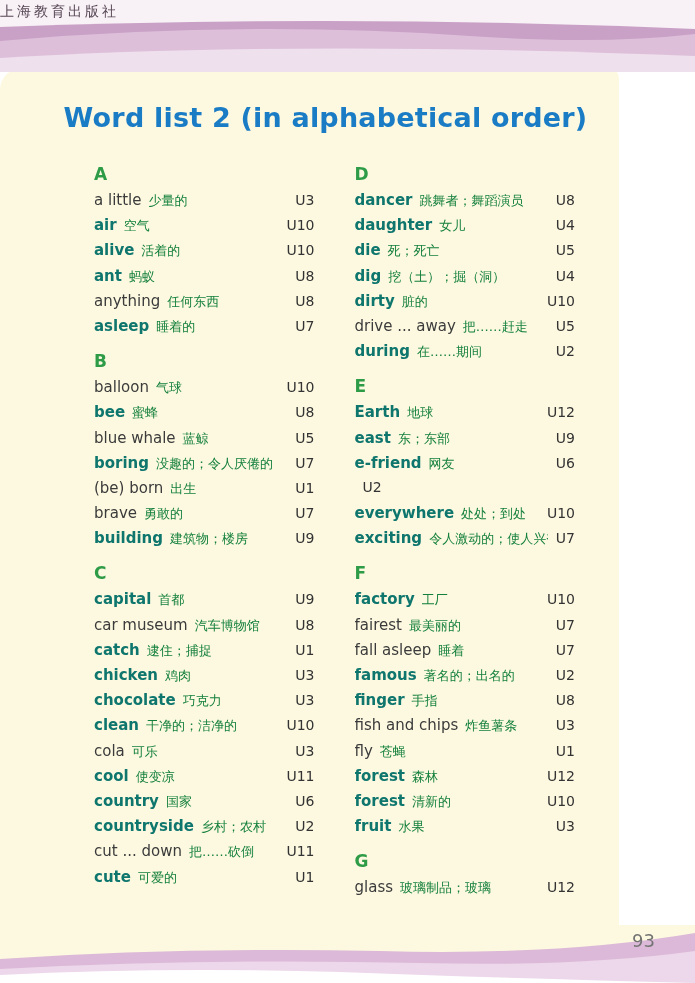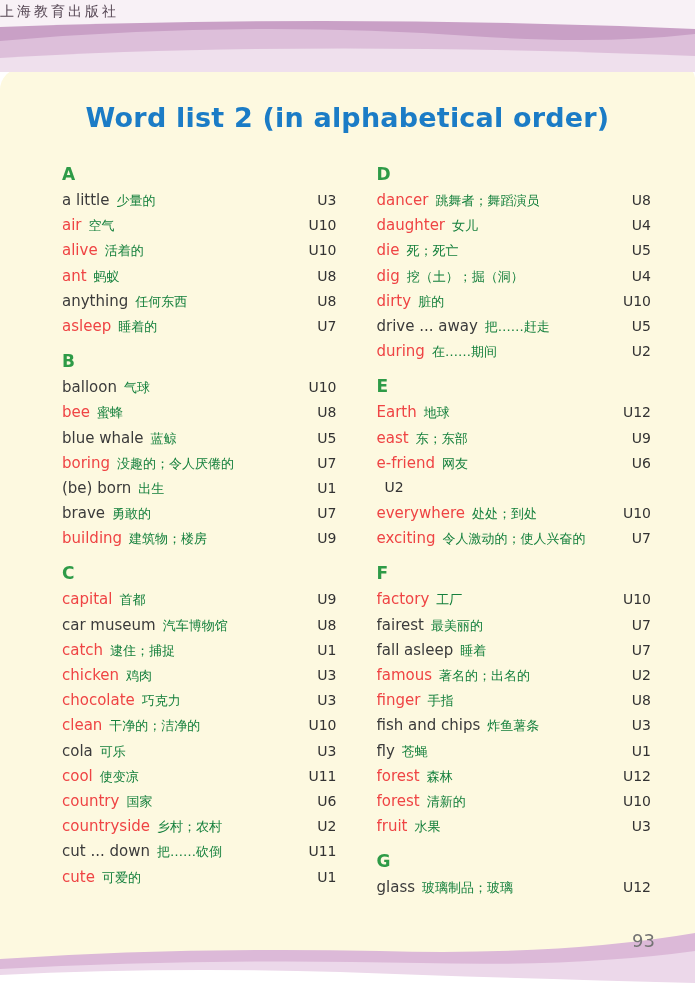--- a/index.html
+++ b/index.html
@@ -20,24 +20,25 @@
   .publisher {
     position: absolute; top: 3px; left: 0; width: 100%;
     font-size: 14px;
     letter-spacing: 3px;
     color: #564754;
     z-index: 4;
   }
   
   .page {
     position: absolute; top: 68px; left: 0;
-    width: 695px; height: 915px;
+    width: 619px; height: 915px;
     background: #fdf9e0;
     border-radius: 22px 10px 0 0;
     z-index: 2;
+    padding-left: 32px;
   }
   
   .bottom-band {
     position: absolute; bottom: 0; left: 0;
     width: 695px; height: 58px;
     z-index: 3;
   }
   .page-number {
     position: absolute; right: 40px; bottom: 32px;
     font-size: 18px; color: #737373;
@@ -72,21 +73,21 @@
     align-items: baseline;
     height: 25.2px;
     line-height: 25.2px;
     white-space: nowrap;
   }
   .entry-text { overflow: hidden; }
   .word {
     font-size: 15px;
     color: #3b3b3b;
   }
-  .word.bold { font-weight: normal; color: #ef4444; }
+  .word.bold { font-weight: bold; color: #0f766e; }
   .cn {
     font-size: 13px;
     color: #15803d;
     margin-left: 7px;
   }
   .unit {
     font-size: 14px;
     color: #333333;
     margin-left: 8px;
     flex: none;

